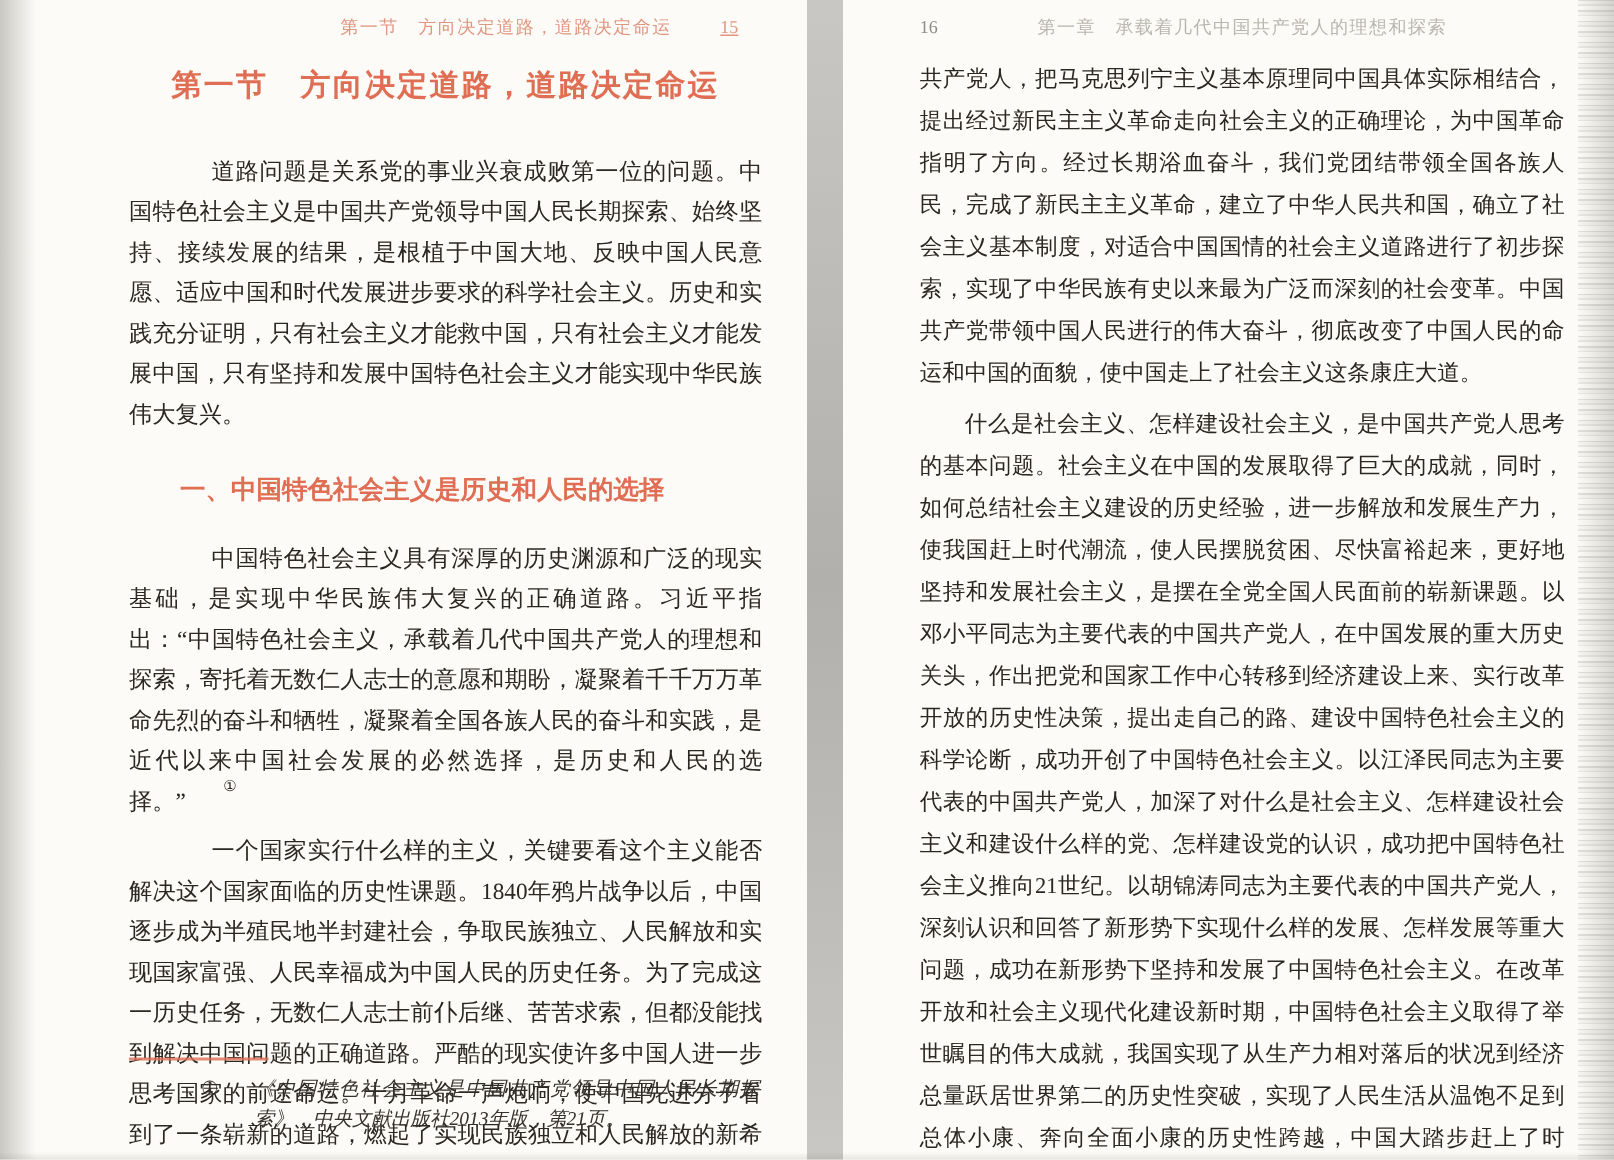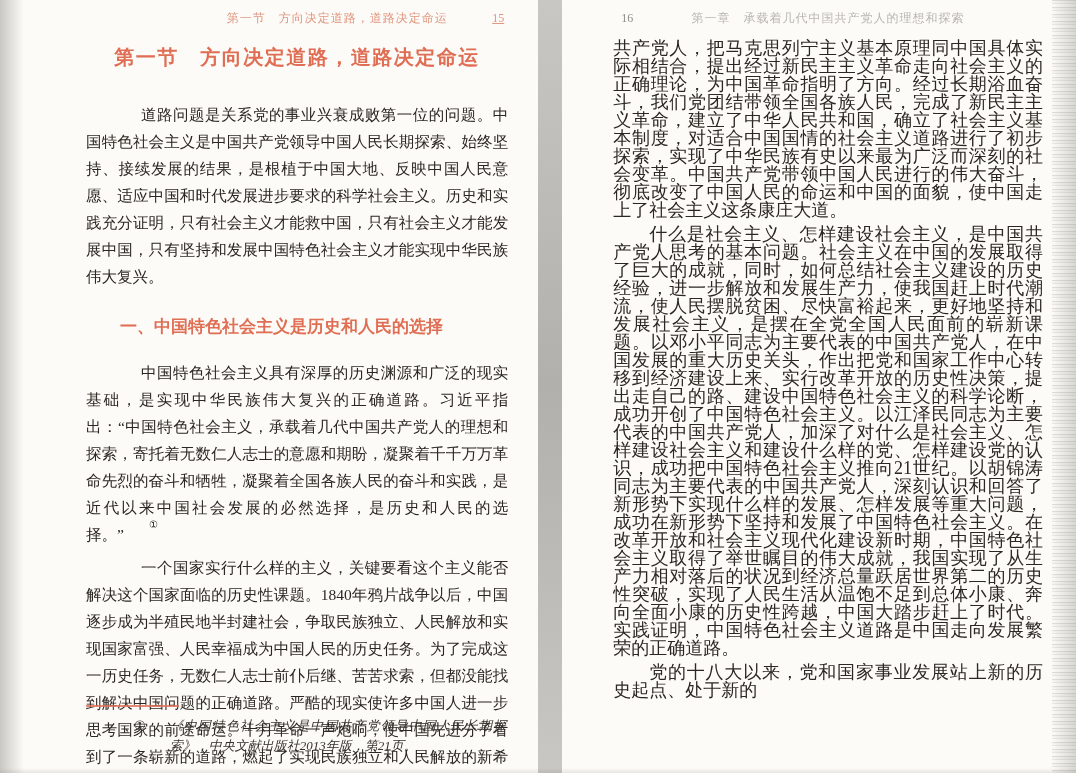--- a/index.html
+++ b/index.html
@@ -43,47 +43,47 @@
     line-height: 15px;
     white-space: nowrap;
   }
   .running-head .rh-title {
     position: absolute; top: 0; left: 59%;
     transform: translateX(-50%);
     letter-spacing: 1px;
   }
   .page-left .running-head .rh-title,
   .page-left .running-head .rh-num { color: var(--head_left); }
-  .page-left .running-head .rh-num { position: absolute; right: 4px; top: 0; text-decoration: underline; }
+  .page-left .running-head .rh-num { position: absolute; right: 16px; top: 0; text-decoration: underline; }
   .page-right .running-head .rh-title {
     left: 50%;
     color: var(--head_right);
   }
   .page-right .running-head .rh-num {
-    position: absolute; left: 8px; top: 0;
+    position: absolute; left: 0; top: 0;
     color: #8f8d88;
   }
   h1.section-title {
     margin: 17px 0 0 0;
     text-align: center;
     font-size: 20px;
     line-height: 28px;
     font-weight: 700;
     letter-spacing: 1.5px;
     color: var(--accent);
   }
   p.body {
     margin: 0;
     font-size: 15.5px;
     color: var(--text);
     text-align: justify;
     text-justify: inter-character;
   }
   .page-left p.body { line-height: 27px; }
-  .page-right p.body { font-size: 18px; line-height: 18px; }
+  .page-right p.body { font-size: 15px; line-height: 28px; }
   p.indent { text-indent: 2em; margin-top: 6px; }
   .page-left p.lead { margin-top: 30px; }
   .page-right p.lead { margin-top: 13px; }
   h2.subheading {
     margin: 25px 0 20px 0;
     font-size: 17px;
     line-height: 24px;
     font-weight: 700;
     color: var(--accent);
     text-indent: 2em;

